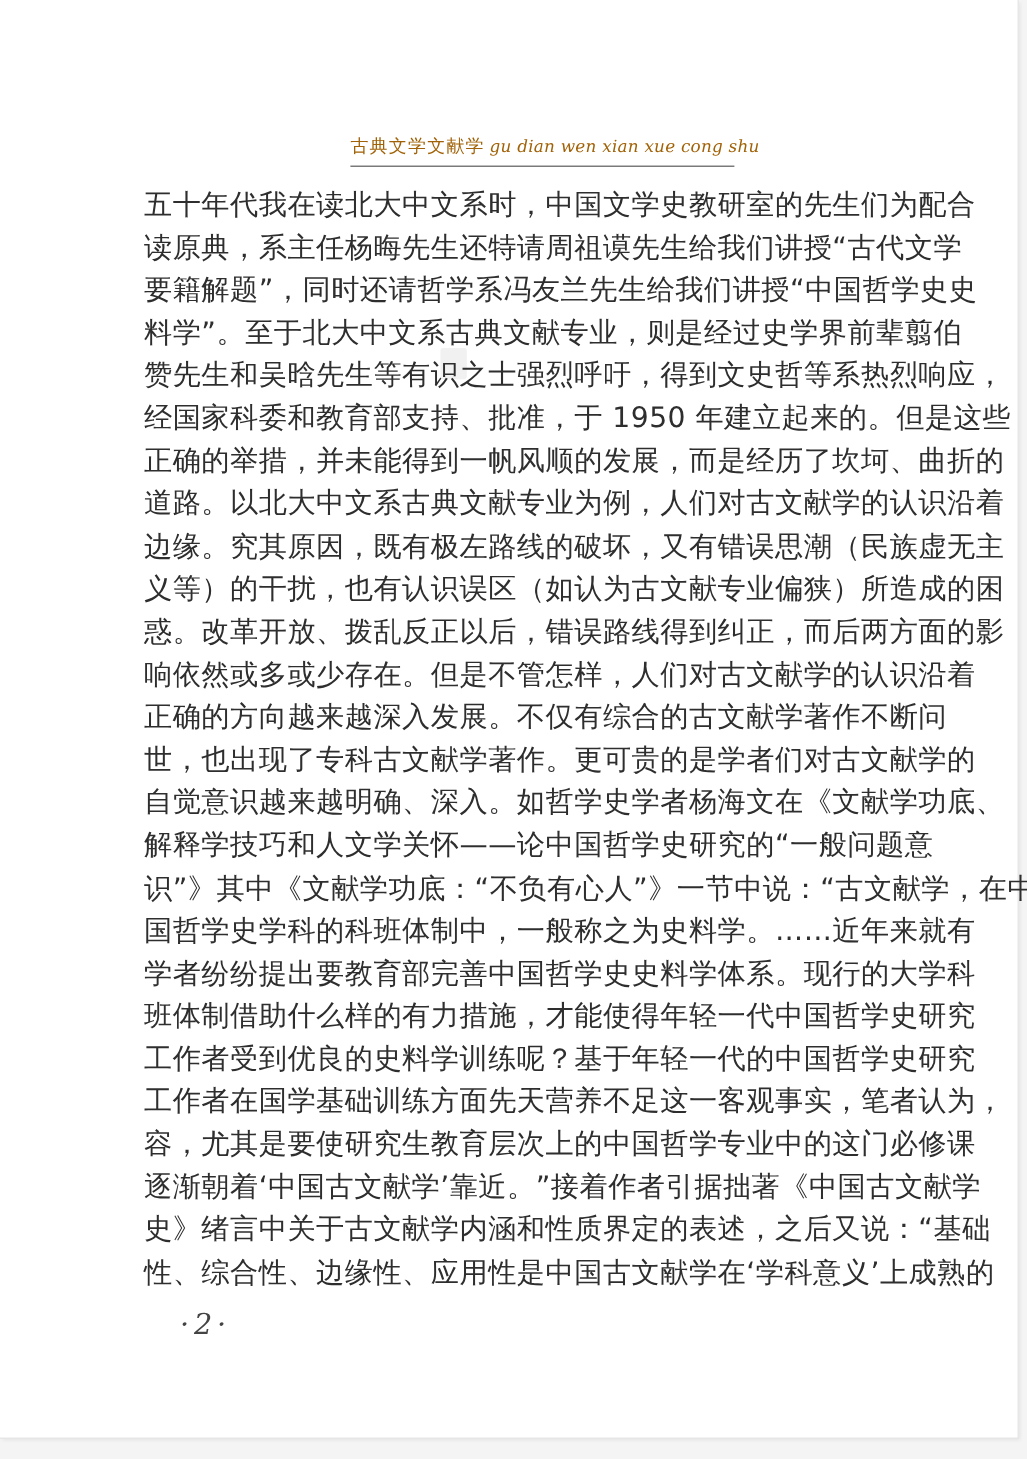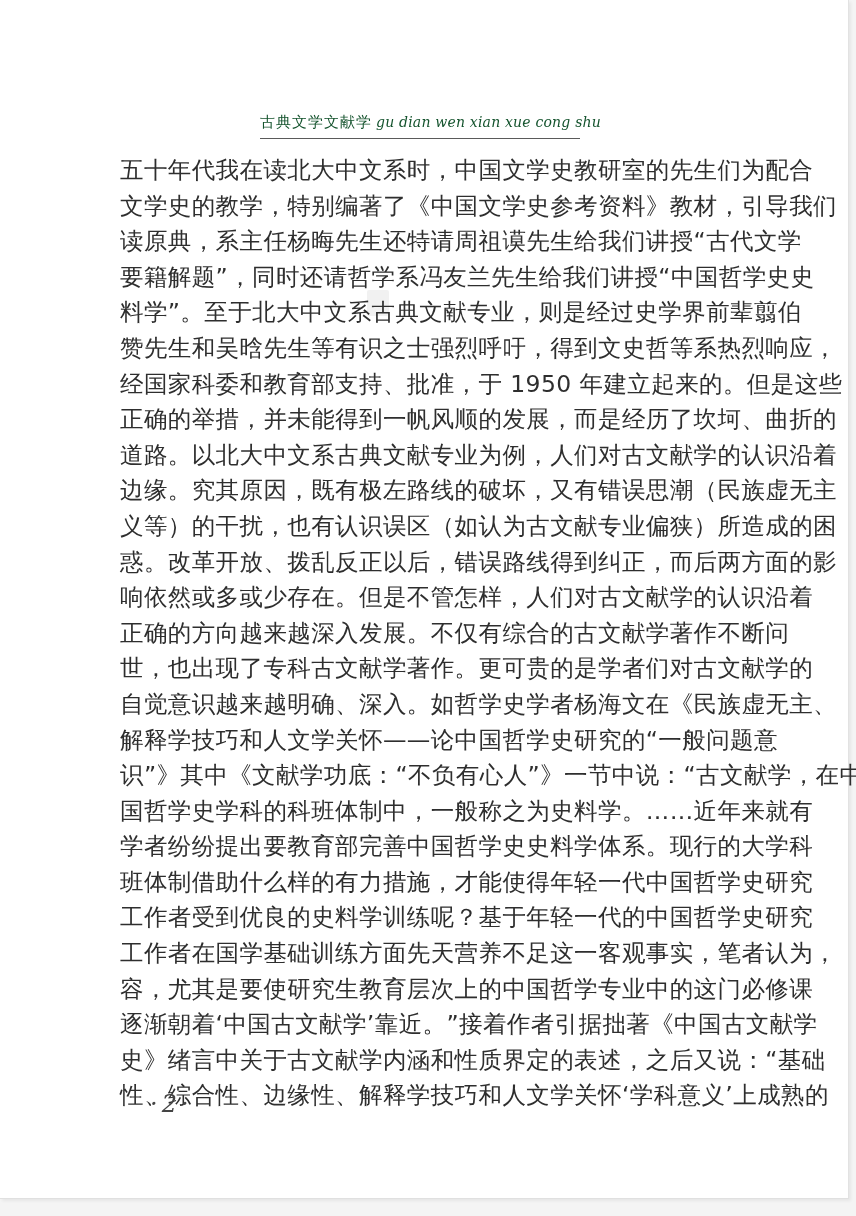--- a/index.html
+++ b/index.html
@@ -20,27 +20,27 @@
     top: 0;
     width: 848px;
     height: 1198px;
     background: #ffffff;
     border-right: 1px solid #e2e2e2;
     border-bottom: 1px solid #e0e0e0;
     box-shadow: 2px 2px 3px rgba(0,0,0,0.06);
   }
   .running-header {
     position: absolute;
-    left: 260px;
+    left: 292px;
     top: 112px;
     width: 320px;
     height: 26px;
     border-bottom: 1.5px solid #5a5a5a;
     white-space: nowrap;
-    color: #14532d;
+    color: #a16207;
   }
   .running-header .cn {
     font-family: "DejaVu Sans", "Liberation Sans", sans-serif;
     font-size: 15px;
     letter-spacing: 1px;
     vertical-align: baseline;
   }
   .running-header .pinyin {
     font-family: "DejaVu Serif", "Liberation Serif", serif;
     font-style: italic;
@@ -91,43 +91,42 @@
 <div class="page">
 
   <div class="running-header">
     <span class="cn">古典文学文献学</span><span class="pinyin">gu dian wen xian xue cong shu</span>
   </div>
 
   <div class="stamp"></div>
 
   <div class="body-text">
     <div class="line">五十年代我在读北大中文系时，中国文学史教研室的先生们为配合</div>
-    <div class="line">文学史的教学，特别编著了《中国文学史参考资料》教材，引导我们</div>
     <div class="line">读原典，系主任杨晦先生还特请周祖谟先生给我们讲授“古代文学</div>
     <div class="line">要籍解题”，同时还请哲学系冯友兰先生给我们讲授“中国哲学史史</div>
     <div class="line">料学”。至于北大中文系古典文献专业，则是经过史学界前辈翦伯</div>
     <div class="line">赞先生和吴晗先生等有识之士强烈呼吁，得到文史哲等系热烈响应，</div>
     <div class="line">经国家科委和教育部支持、批准，于 1950 年建立起来的。但是这些</div>
     <div class="line">正确的举措，并未能得到一帆风顺的发展，而是经历了坎坷、曲折的</div>
     <div class="line">道路。以北大中文系古典文献专业为例，人们对古文献学的认识沿着</div>
     <div class="line">边缘。究其原因，既有极左路线的破坏，又有错误思潮（民族虚无主</div>
     <div class="line">义等）的干扰，也有认识误区（如认为古文献专业偏狭）所造成的困</div>
     <div class="line">惑。改革开放、拨乱反正以后，错误路线得到纠正，而后两方面的影</div>
     <div class="line">响依然或多或少存在。但是不管怎样，人们对古文献学的认识沿着</div>
     <div class="line">正确的方向越来越深入发展。不仅有综合的古文献学著作不断问</div>
     <div class="line">世，也出现了专科古文献学著作。更可贵的是学者们对古文献学的</div>
-    <div class="line">自觉意识越来越明确、深入。如哲学史学者杨海文在《民族虚无主、</div>
+    <div class="line">自觉意识越来越明确、深入。如哲学史学者杨海文在《文献学功底、</div>
     <div class="line">解释学技巧和人文学关怀——论中国哲学史研究的“一般问题意</div>
     <div class="line">识”》其中《文献学功底：“不负有心人”》一节中说：“古文献学，在中</div>
     <div class="line">国哲学史学科的科班体制中，一般称之为史料学。……近年来就有</div>
     <div class="line">学者纷纷提出要教育部完善中国哲学史史料学体系。现行的大学科</div>
     <div class="line">班体制借助什么样的有力措施，才能使得年轻一代中国哲学史研究</div>
     <div class="line">工作者受到优良的史料学训练呢？基于年轻一代的中国哲学史研究</div>
     <div class="line">工作者在国学基础训练方面先天营养不足这一客观事实，笔者认为，</div>
     <div class="line">容，尤其是要使研究生教育层次上的中国哲学专业中的这门必修课</div>
     <div class="line">逐渐朝着‘中国古文献学’靠近。”接着作者引据拙著《中国古文献学</div>
     <div class="line">史》绪言中关于古文献学内涵和性质界定的表述，之后又说：“基础</div>
-    <div class="line">性、综合性、边缘性、解释学技巧和人文学关怀‘学科意义’上成熟的</div>
+    <div class="line">性、综合性、边缘性、应用性是中国古文献学在‘学科意义’上成熟的</div>
   </div>
 
   <div class="page-number">·2·</div>
 
 </div>
 
 </body></html>

